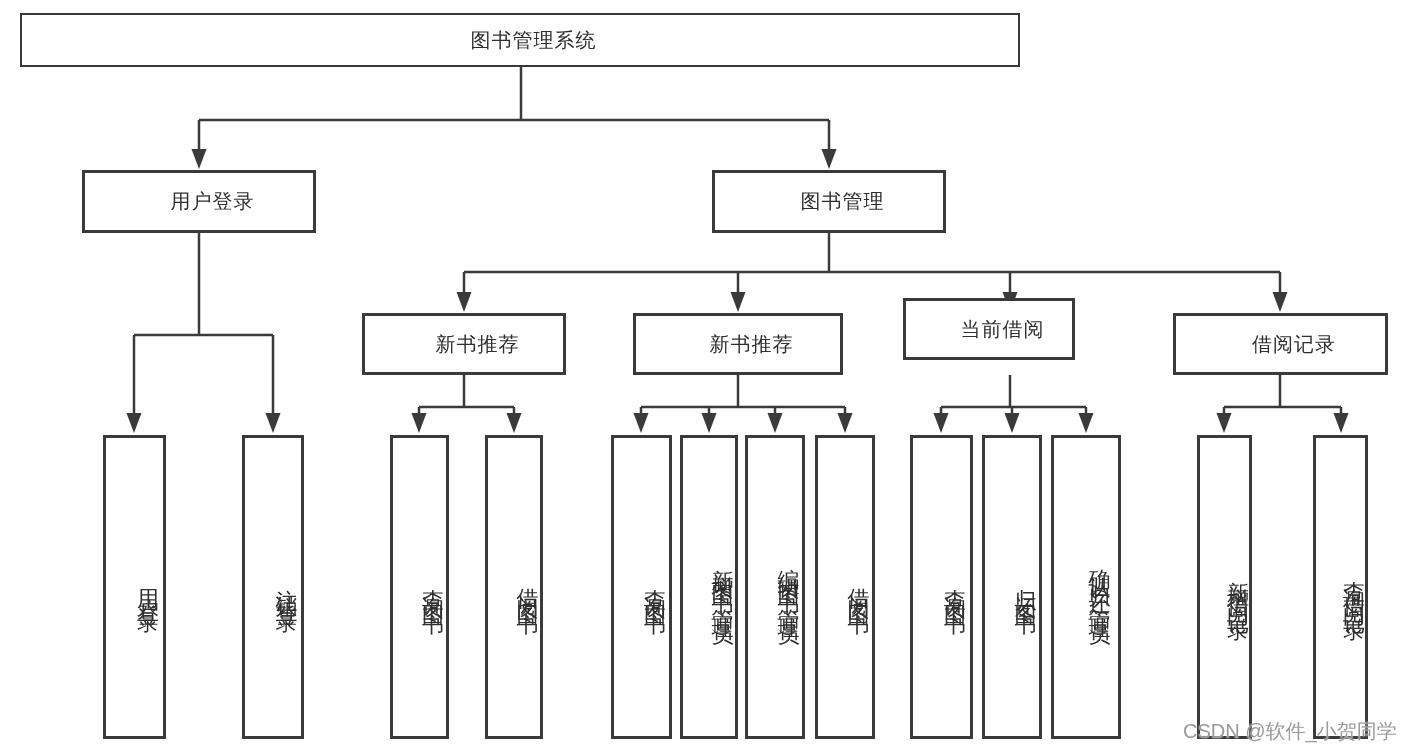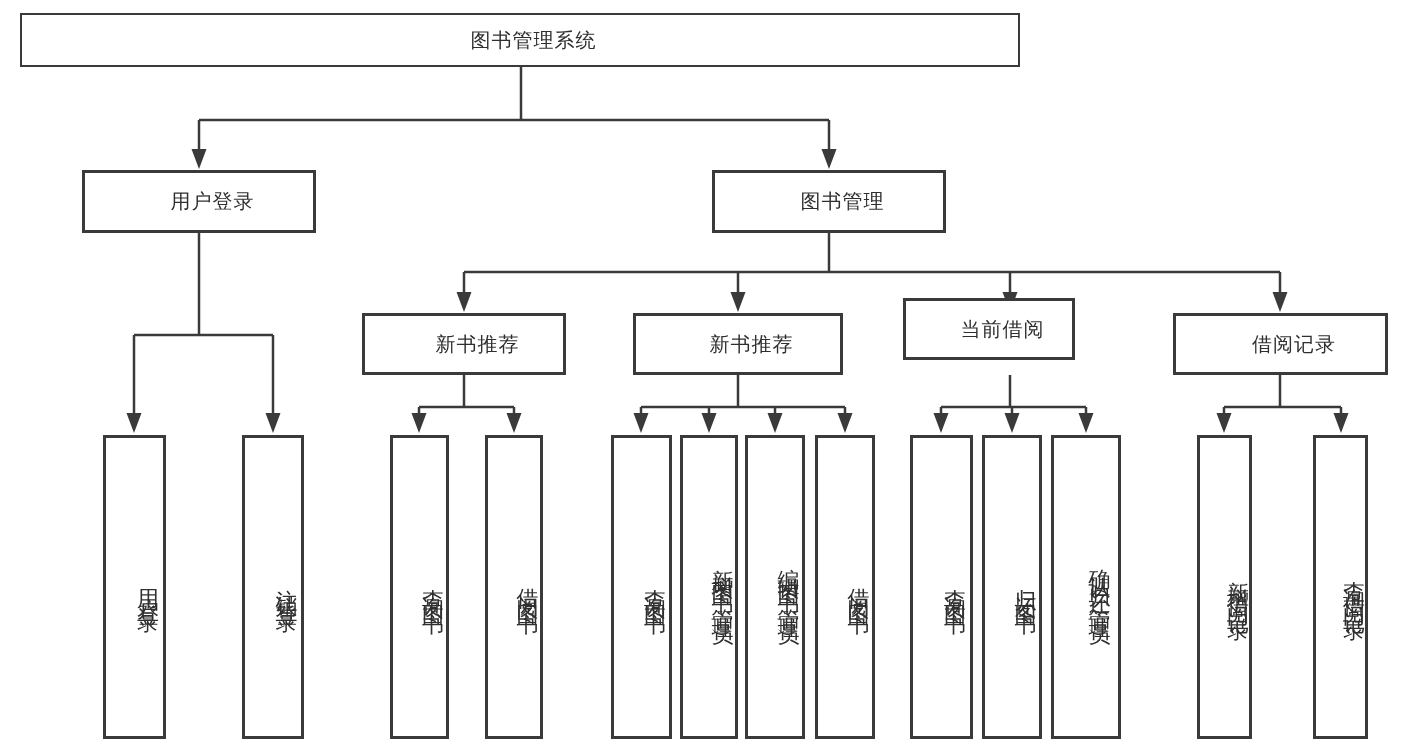--- a/index.html
+++ b/index.html
@@ -192,14 +192,15 @@
     <span class="vlabel">确认归还（管理员）</span>
   </div>
 
   <div class="node" style="left:1197px; top:435px; width:55px; height:304px;">
     <span class="vlabel">新增借阅记录</span>
   </div>
   <div class="node" style="left:1313px; top:435px; width:55px; height:304px;">
     <span class="vlabel">查询借阅记录</span>
   </div>
 
+  <div class="watermark">CSDN @软件_小贺同学</div>
 
 </div>
 
 </body></html>

